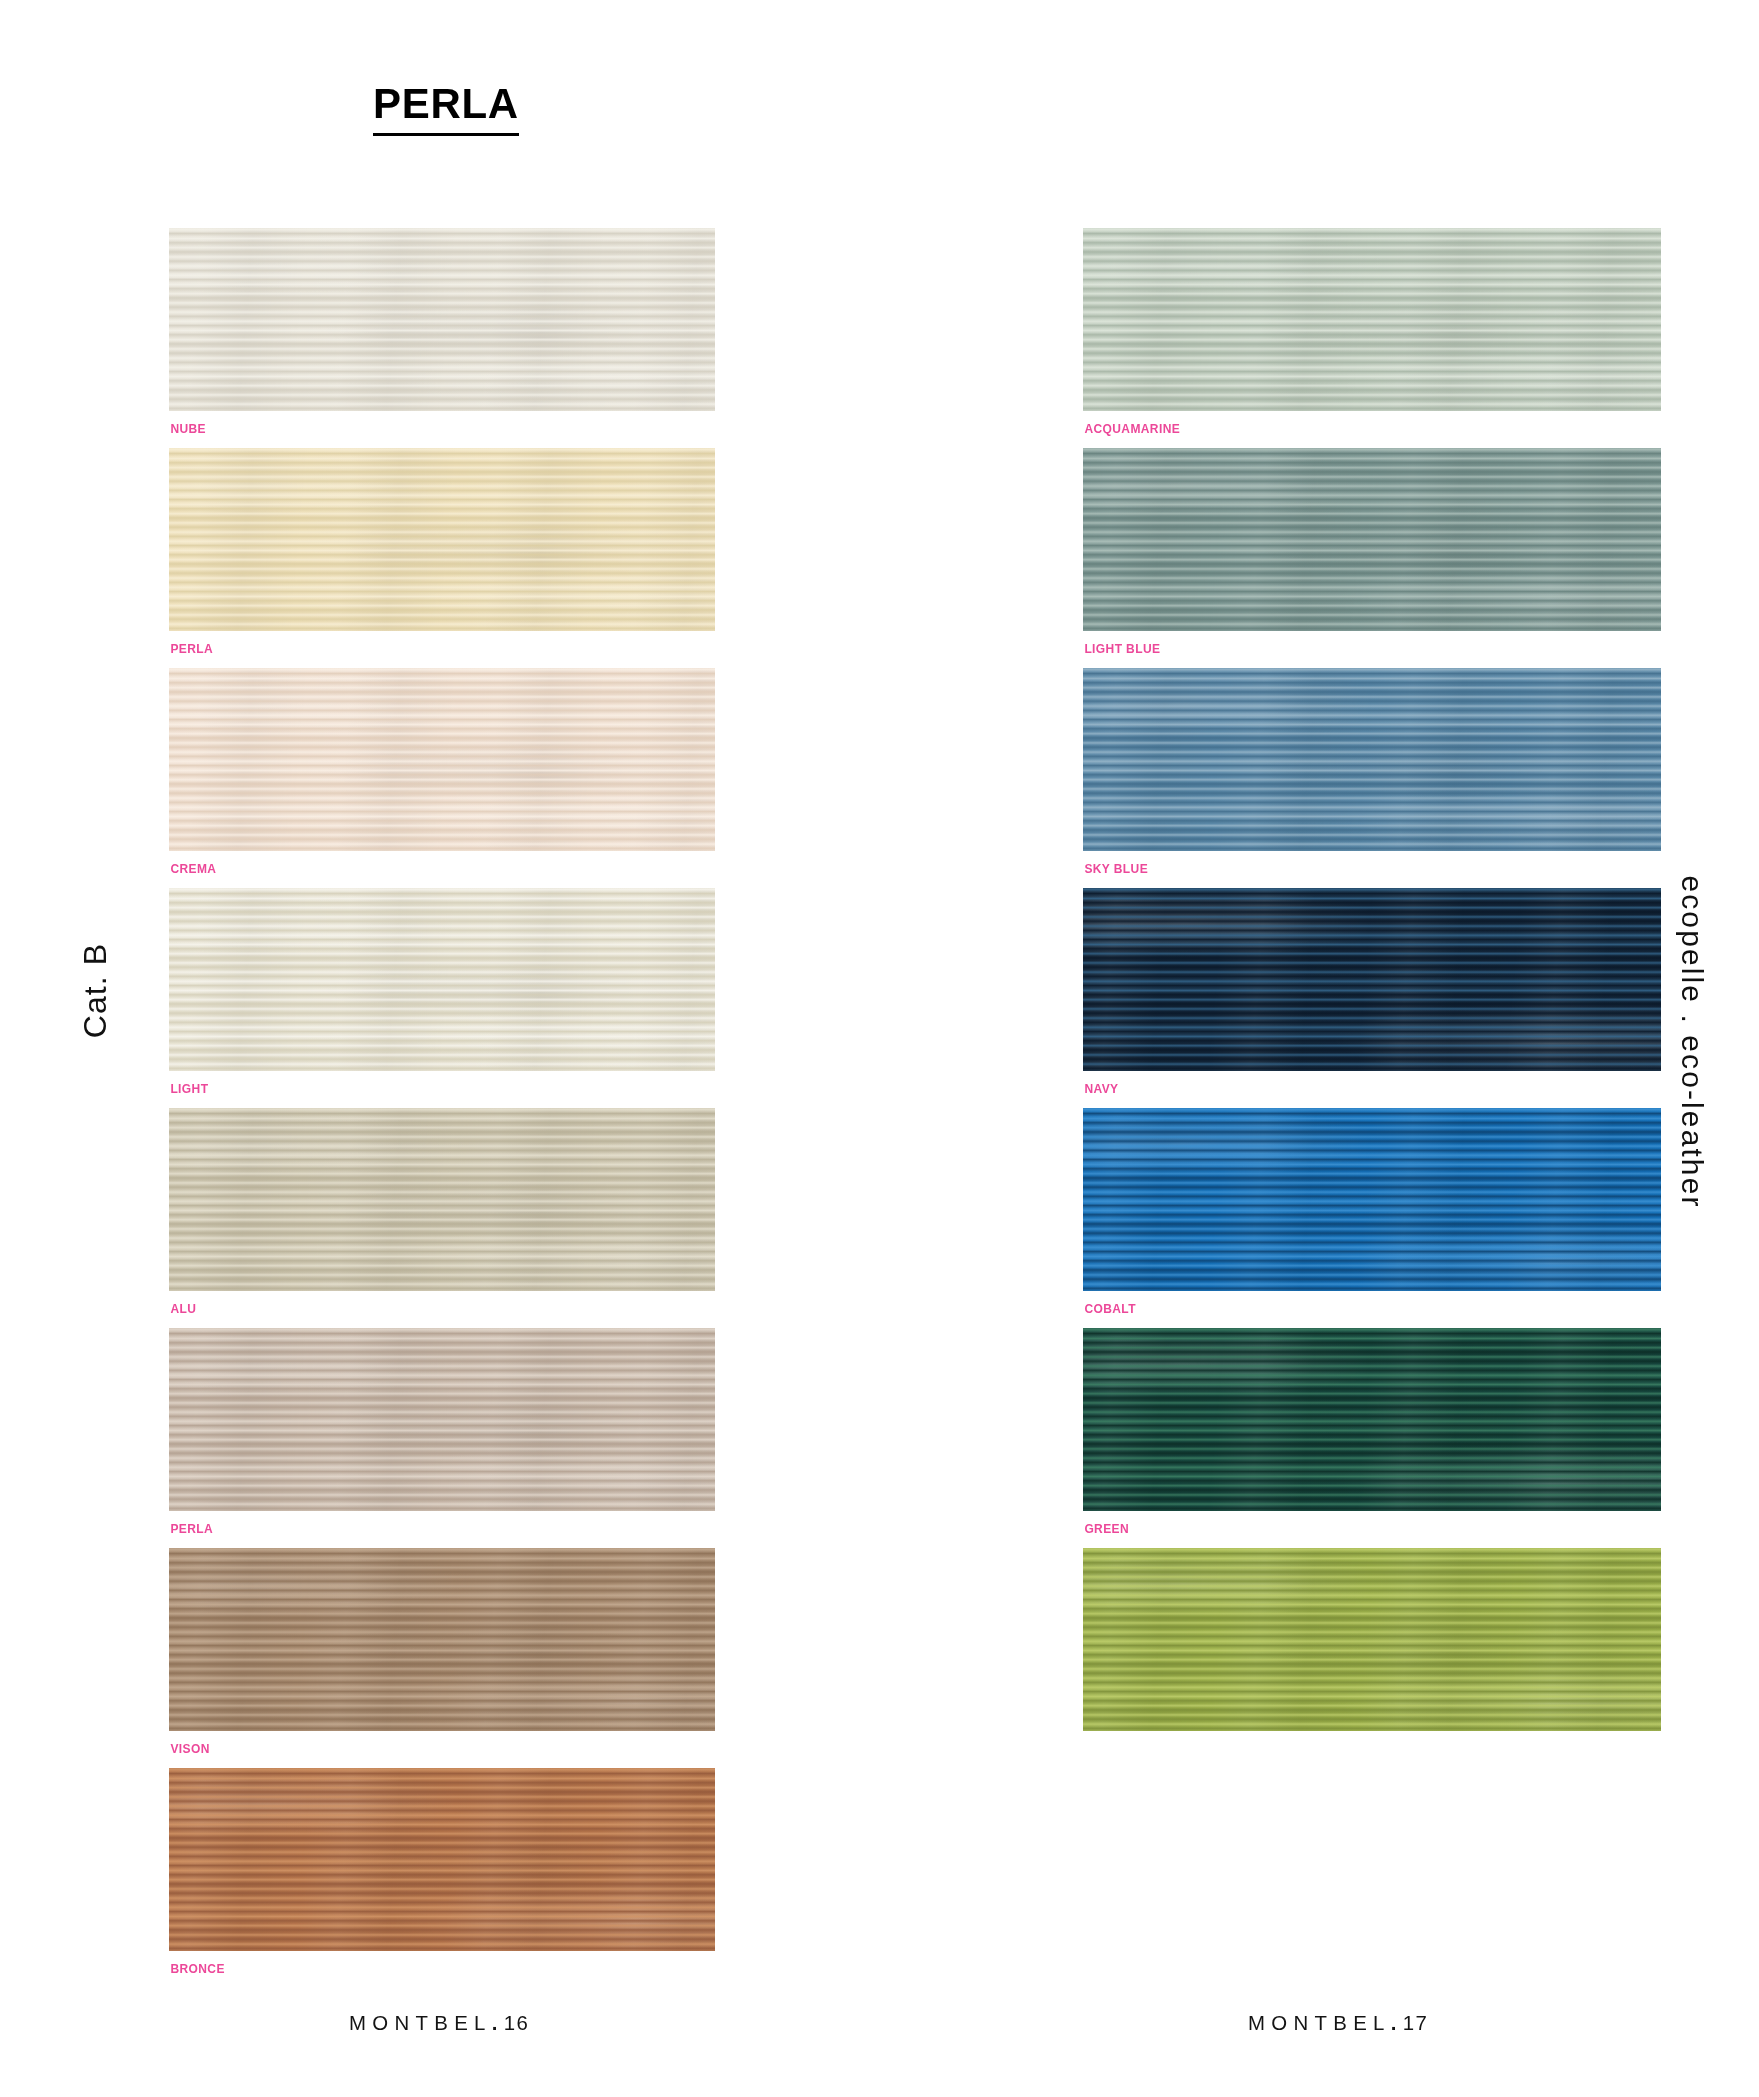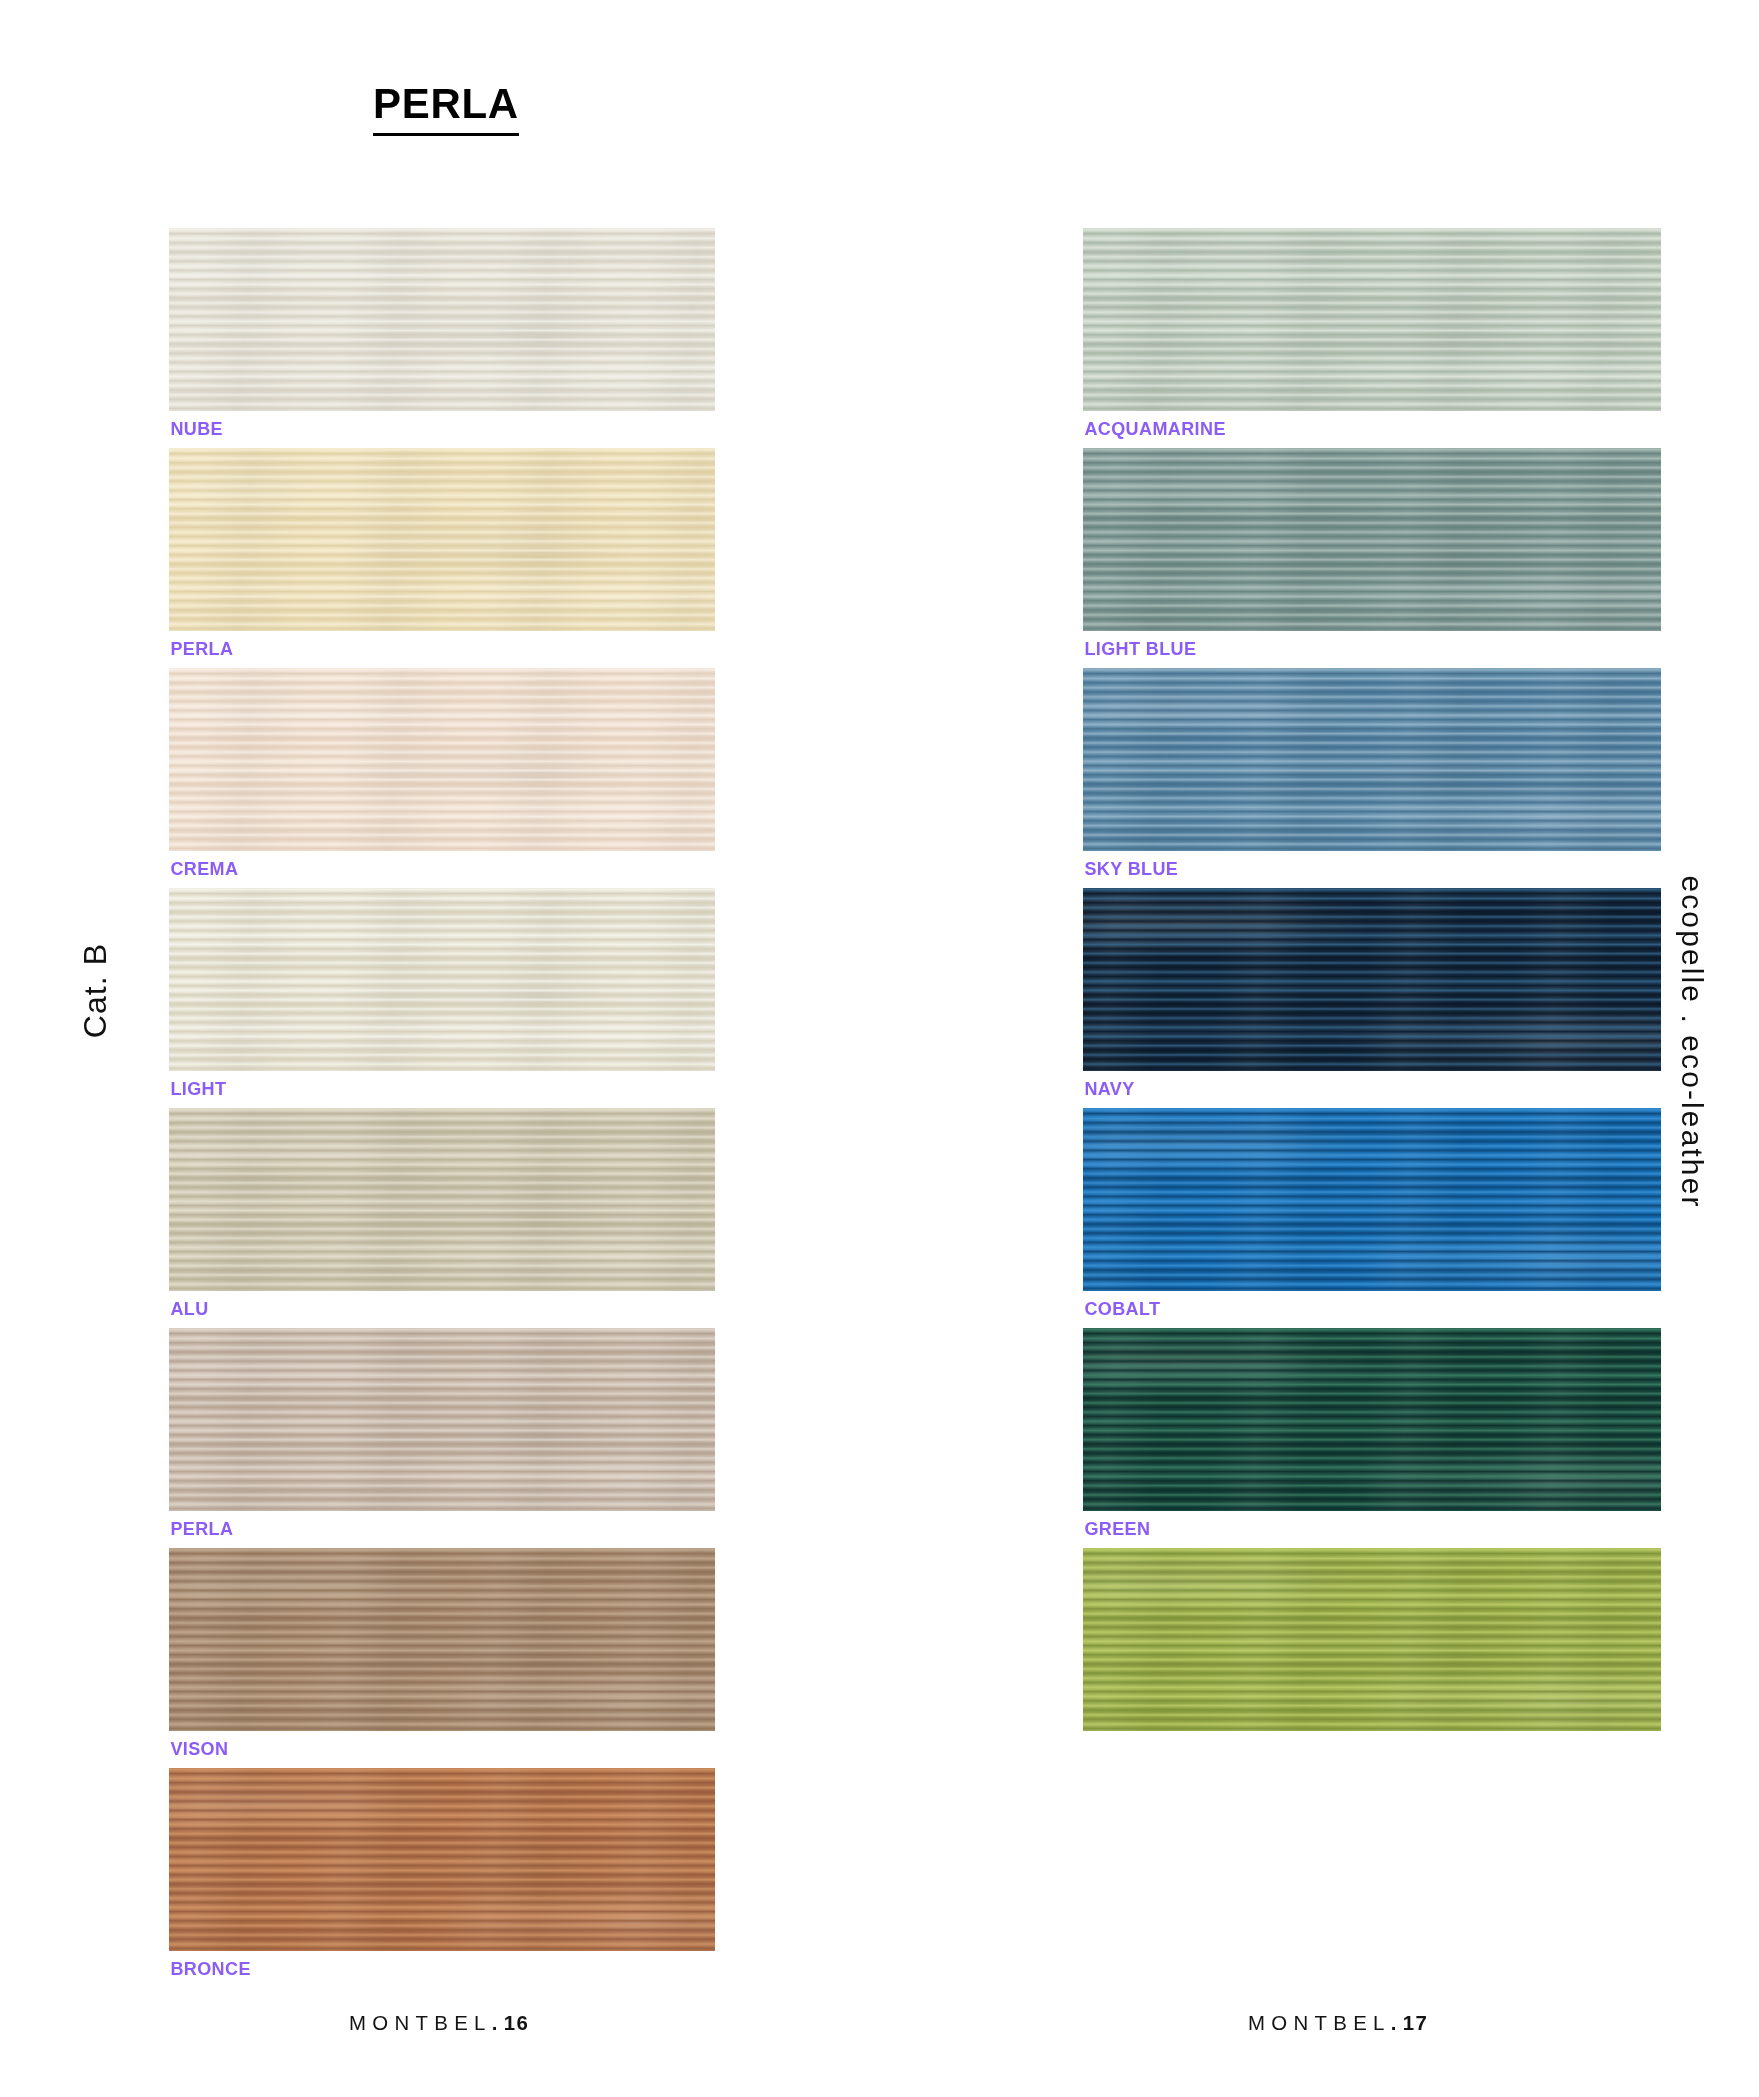--- a/index.html
+++ b/index.html
@@ -113,43 +113,43 @@
   .tex.l4 {
     background-image:
       radial-gradient(ellipse 296px 49px at 18% 22%, rgba(255,255,255,0.22), rgba(255,255,255,0) 70%),
       radial-gradient(ellipse 268px 42px at 62% 55%, rgba(0,0,0,0.07), rgba(0,0,0,0) 70%),
       radial-gradient(ellipse 352px 56px at 85% 80%, rgba(255,255,255,0.18), rgba(255,255,255,0) 70%);
   }
 
   .swatch-label {
     height: 37px;
     line-height: 37px;
-    font-size: 18px;
+    font-size: 12px;
     font-weight: 600;
     letter-spacing: 0.4px;
-    color: #8b5cf6;
+    color: #ec4899;
     padding-left: 1.4px;
     white-space: nowrap;
   }
 
   
   .footer {
     position: absolute;
     top: 2012px;
     font-size: 20.4px;
     letter-spacing: 6.3px;
     font-weight: 300;
     color: #141414;
     white-space: nowrap;
   }
   #footer-left  { left: 349px; }
   #footer-right { left: 1248px; }
   .footer .brand { font-weight: 300; }
   .footer .sep   { font-weight: 700; letter-spacing: 6.3px; }
-  .footer .pageno{ font-weight: 700; letter-spacing: 1.4px; }
+  .footer .pageno{ font-weight: 400; letter-spacing: 1.4px; }
 </style>
 </head>
 <body>
 
 <div id="page-title">PERLA</div>
 
 <div id="cat-label">Cat. B</div>
 <div id="ecopelle-label">ecopelle . eco-leather</div>
 
 <div class="column" id="column-left">

